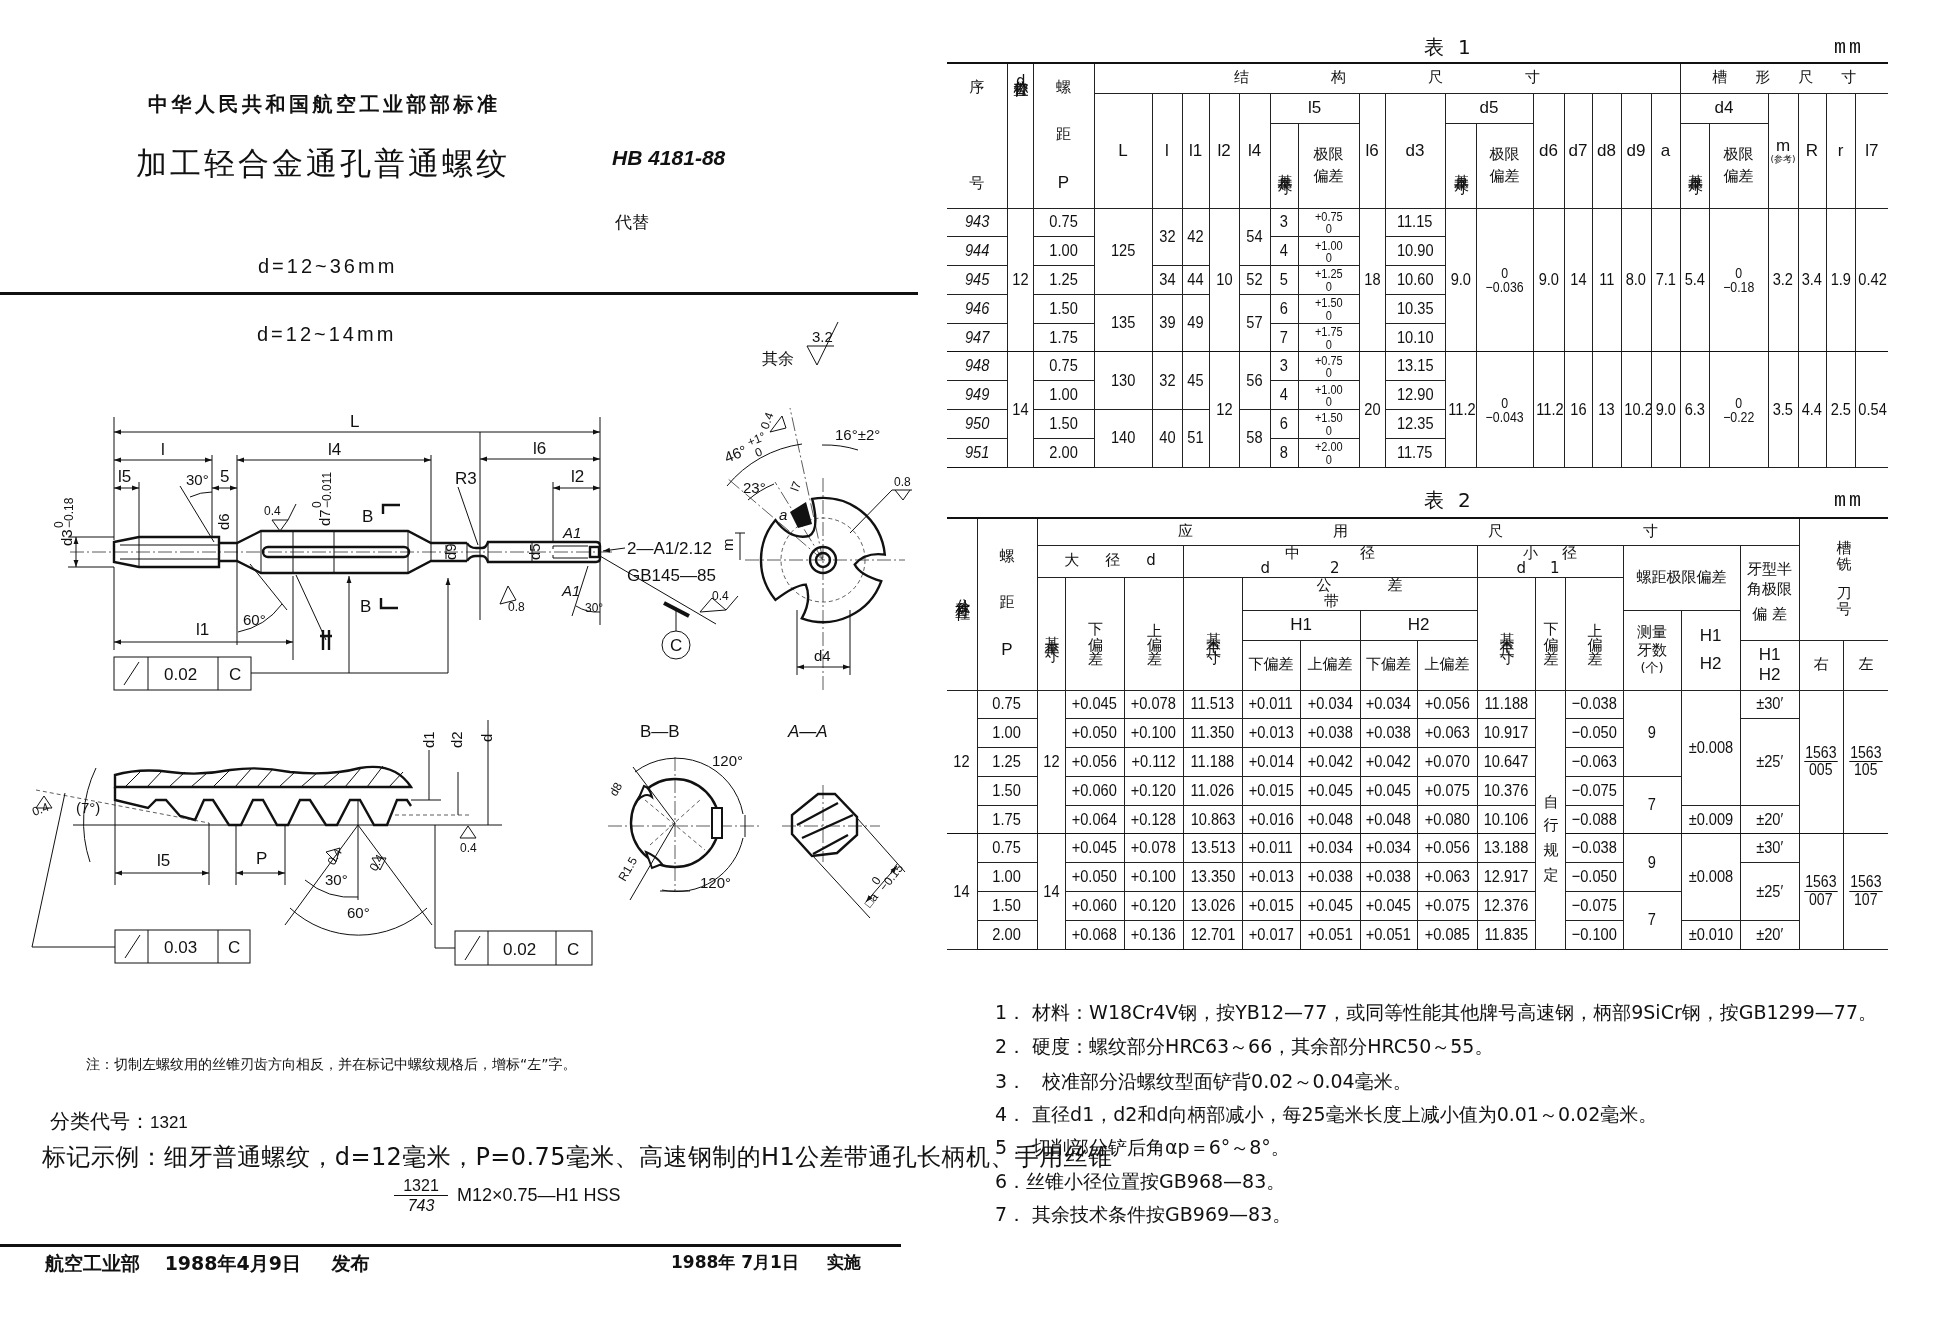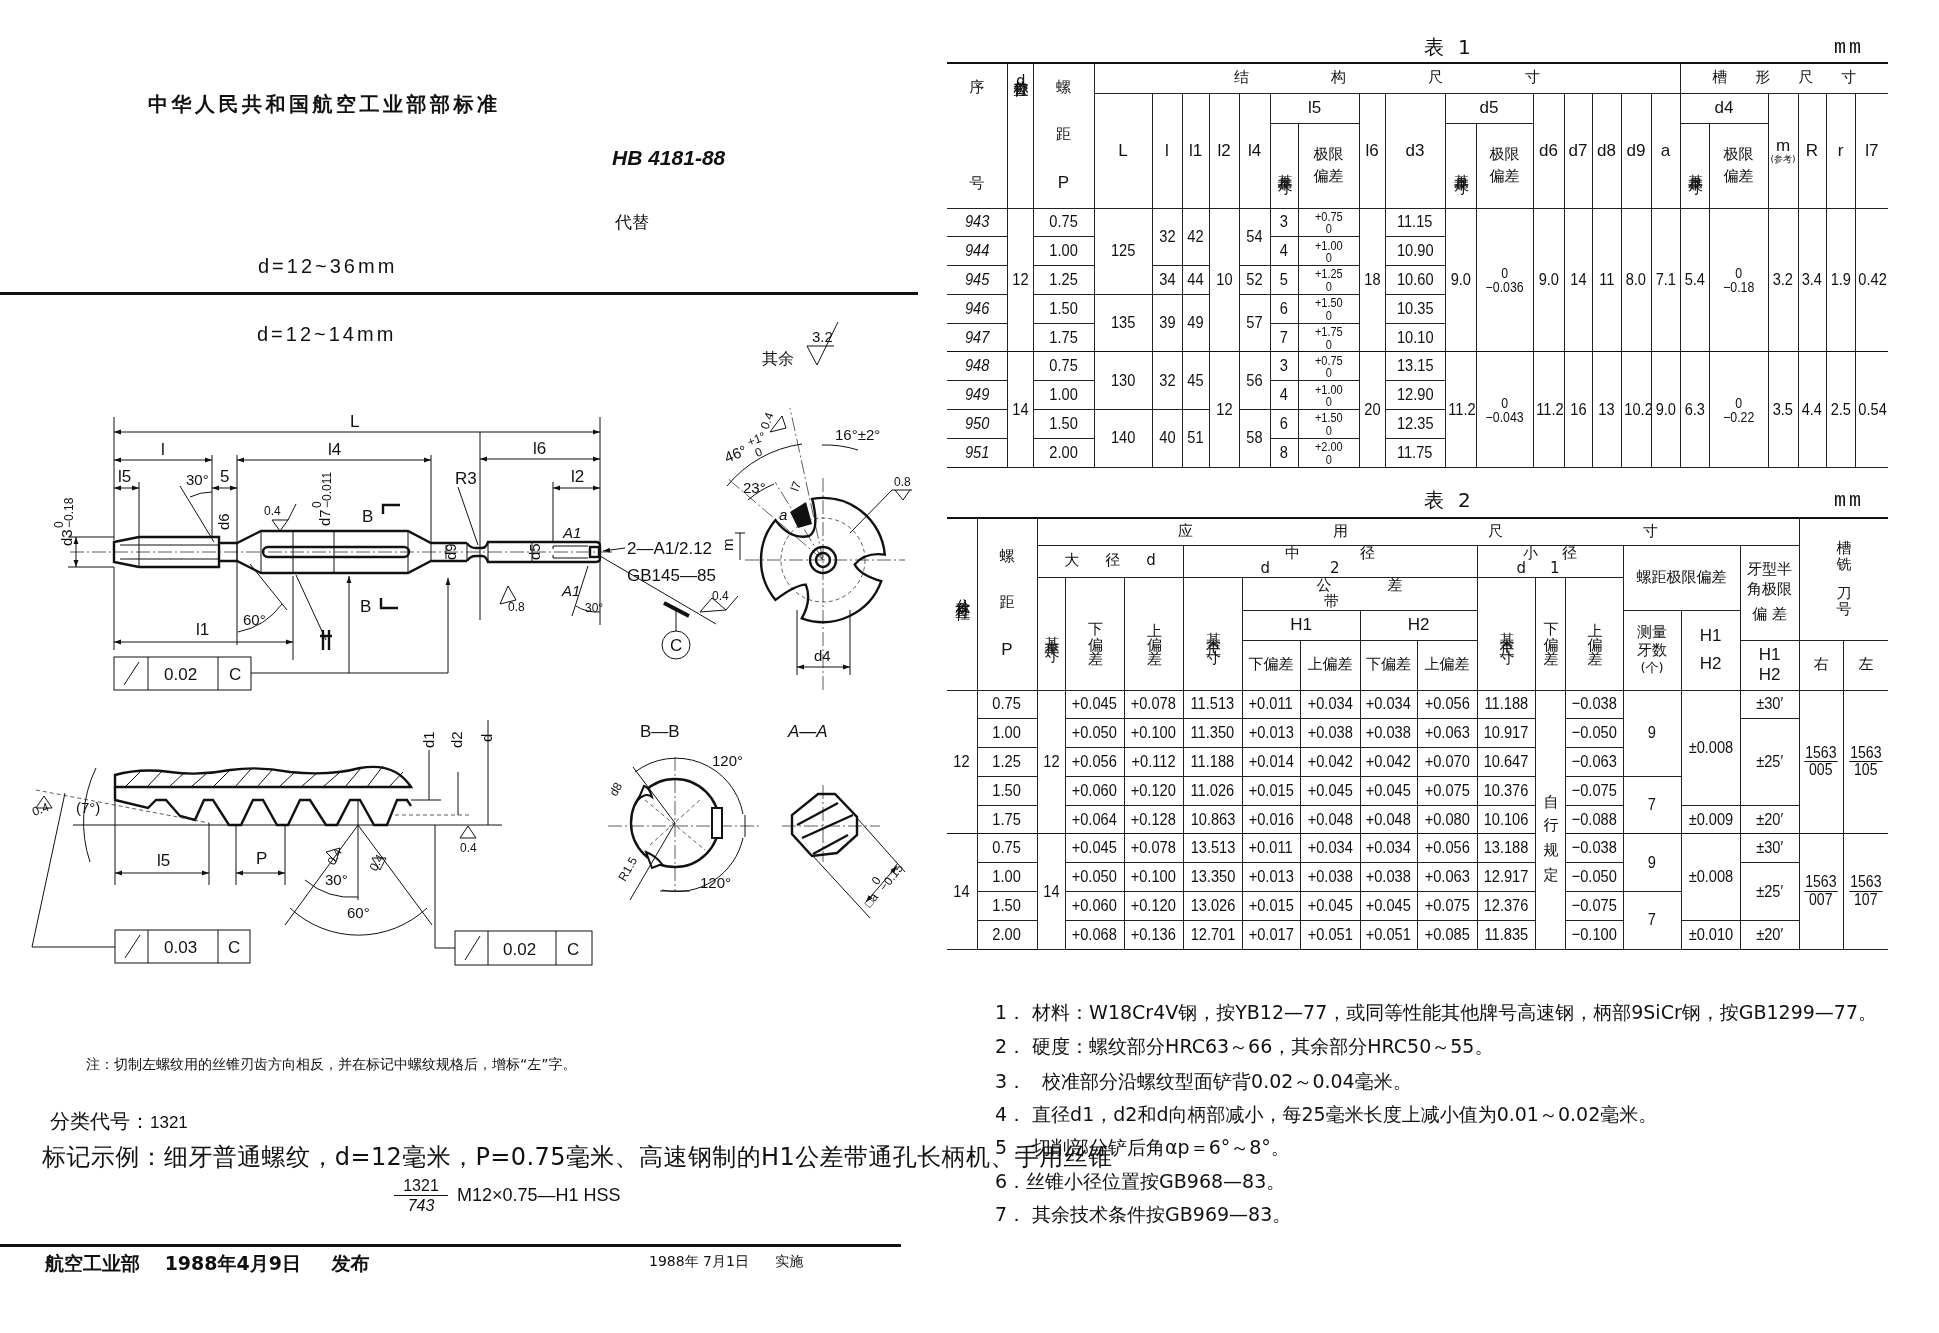--- a/index.html
+++ b/index.html
@@ -43,20 +43,21 @@
 .frac{display:inline-flex;flex-direction:column;align-items:center;font-family:"Liberation Sans",sans-serif;font-size:16px;line-height:1.05;transform:scaleX(0.88);}
 .frac .num{border-bottom:1px solid #111;padding:0 1px;}
 .blk{display:block;}
 </style>
 </head>
 <body>
 
 <div id="page">
 
   <div class="abs authority" style="left:148px;top:94px">中华人民共和国航空工业部部标准</div>
+  <div class="abs title" style="left:136px;top:148px">加工轻合金通孔普通螺纹</div>
   <div class="abs sub" style="left:258px;top:256px">d=12~36mm</div>
   <div class="abs stdno" style="left:612px;top:147px">HB 4181-88</div>
   <div class="abs" style="left:615px;top:214px;font-size:17px">代替</div>
   <div class="rule" style="left:0;top:292px;width:918px;height:3px"></div>
 
   <div class="abs sub" style="left:257px;top:324px">d=12~14mm</div>
 
   <svg class="drw" width="940" height="1000" viewBox="0 0 940 1000">
     <defs>
       <marker id="ah" viewBox="0 0 10 10" refX="10" refY="5" markerWidth="7" markerHeight="7" orient="auto-start-reverse">
@@ -274,21 +275,21 @@
   <div class="abs" style="left:394px;top:1178px;width:54px;text-align:center;font-family:'Liberation Sans',sans-serif;font-size:16px;border-bottom:1px solid #111;padding-bottom:1px">1321</div>
   <div class="abs it" style="left:394px;top:1198px;width:54px;text-align:center;font-family:'Liberation Sans',sans-serif;font-size:16px">743</div>
   <div class="abs" style="left:457px;top:1186px;font-family:'Liberation Sans',sans-serif;font-size:18px">M12×0.75—H1 HSS</div>
 
   <div class="rule" style="left:0;top:1244px;width:901px;height:3px"></div>
   <div class="abs" style="left:45px;top:1254px;font-size:19px;font-weight:bold">
     <span>航空工业部</span>
     <span style="margin-left:18px">1988年4月9日</span>
     <span style="margin-left:24px">发布</span>
   </div>
-  <div class="abs" style="left:649px;top:1254px;font-size:14px;font-weight:normal">
+  <div class="abs" style="left:671px;top:1254px;font-size:17px;font-weight:bold">
     <span>1988年 7月1日</span>
     <span style="margin-left:22px">实施</span>
   </div>
 
   <div class="cap" style="left:1424px;top:37px">表1</div>
   <div class="unit" style="left:1834px;top:38px">mm</div>
   <table class="std" style="left:947px;top:62px;width:941px">
     <colgroup>
       <col style="width:60px">
         <col style="width:26px">

